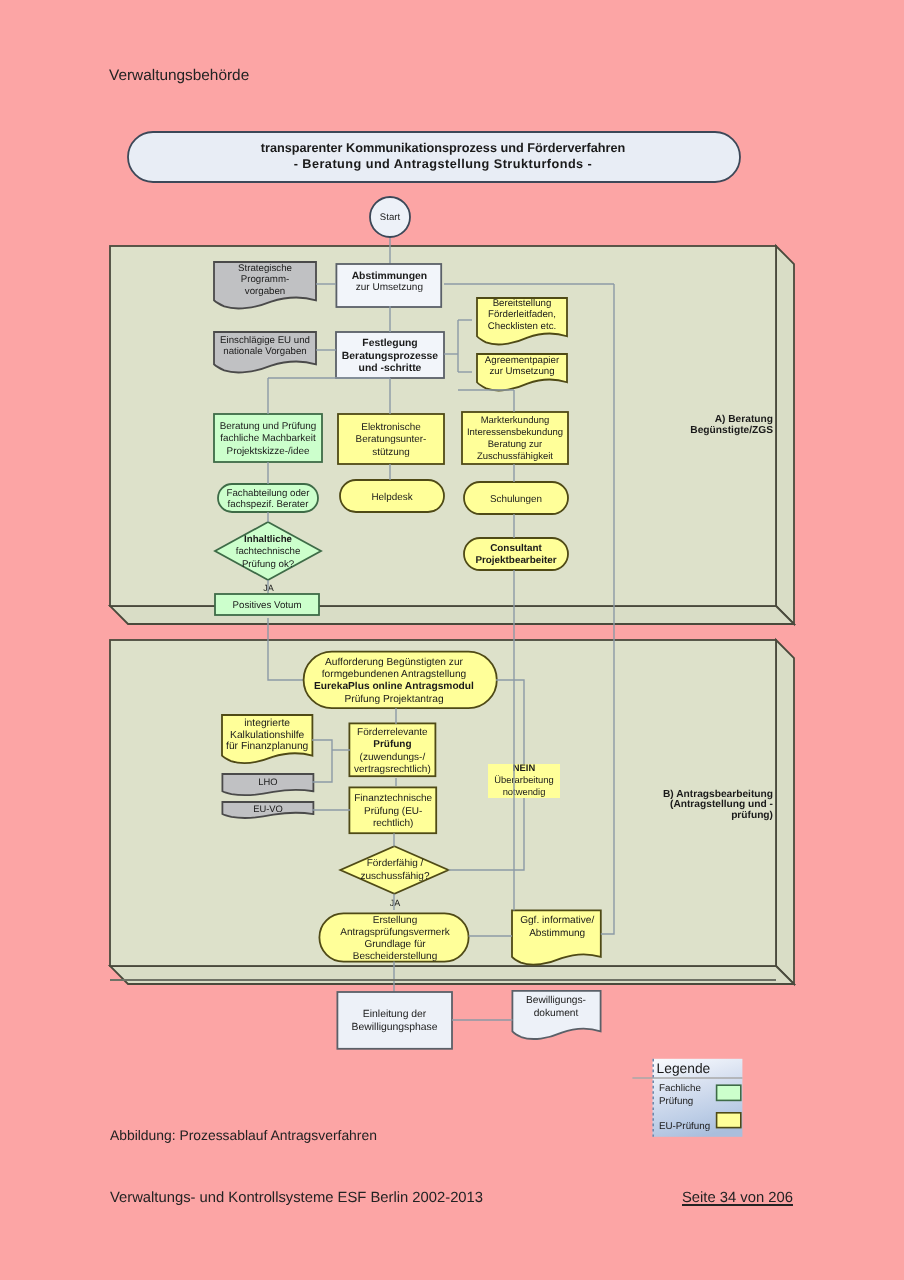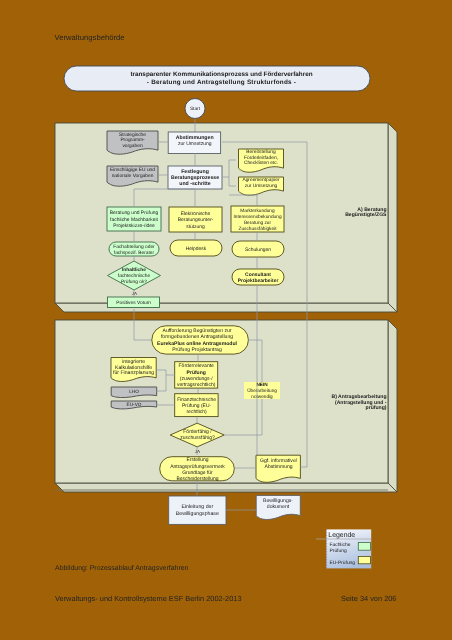--- a/index.html
+++ b/index.html
@@ -1,21 +1,21 @@
 <!DOCTYPE html>
 <html><head>
 <meta charset="utf-8">
 <style>
   html,body{margin:0;padding:0;background:#ffffff;}
   body{width:452px;height:640px;overflow:hidden;font-family:"Liberation Sans",sans-serif;color:#1a1a1a;}
-  .page{position:relative;width:452px;height:640px;background:#a16207;}
+  .page{position:relative;width:452px;height:640px;background:#fca5a5;}
   .hdr{position:absolute;left:54.5px;top:33px;font-size:7.7px;color:#232323;}
   .ftr-cap{position:absolute;left:55px;top:565px;font-size:6.95px;color:#232323;}
   .ftr-l{position:absolute;left:55px;top:594px;font-size:7.4px;color:#232323;}
-  .ftr-r{position:absolute;left:341px;top:594px;font-size:7.4px;color:#232323;}
+  .ftr-r{position:absolute;left:341px;top:594px;font-size:7.4px;color:#232323;text-decoration:underline;}
   svg.diagram{position:absolute;left:0;top:0;width:452px;height:640px;}
   svg text{font-family:"Liberation Sans",sans-serif;fill:#1a1a1a;}
   *{-webkit-font-smoothing:antialiased;text-rendering:geometricPrecision;}
 </style>
 </head>
 <body>
 
 <div class="page">
   <div class="hdr">Verwaltungsbehörde</div>
 

